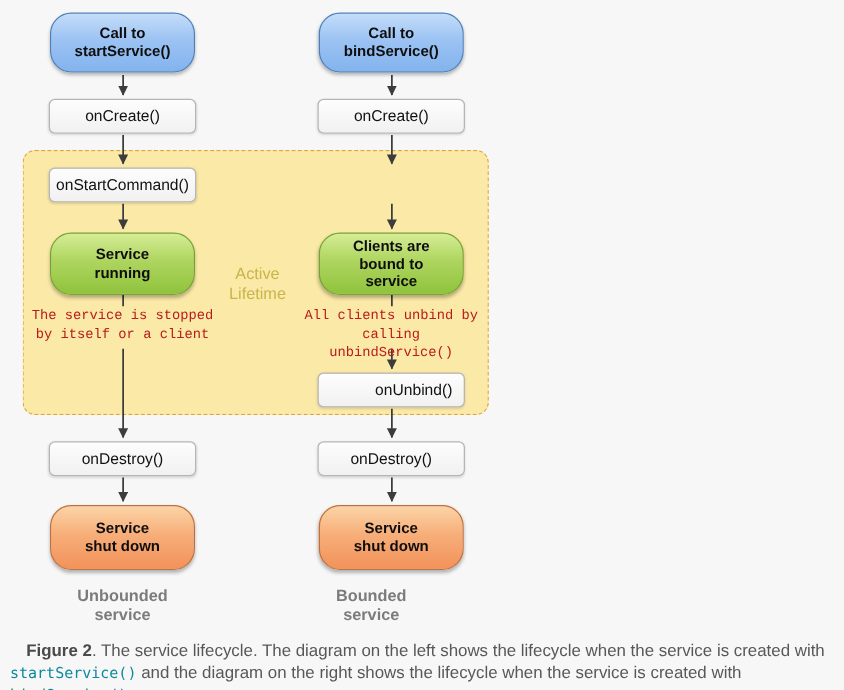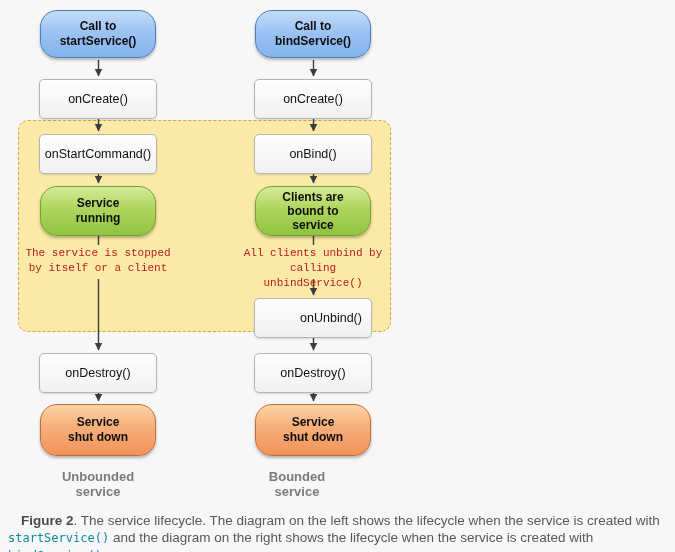--- a/index.html
+++ b/index.html
@@ -39,21 +39,21 @@
     border:1px solid #74a433;
   }
   .pill.orange{
     background:linear-gradient(180deg,#fbd4a7 0%,#f7ae79 45%,#f2925a 100%);
     border:1px solid #c2703a;
   }
   .pill.tight{line-height:14px;align-items:center;}
 
   
   .cbox{
-    position:absolute;width:118px;height:40px;box-sizing:border-box;
+    position:absolute;width:118px;height:28px;box-sizing:border-box;
     background:linear-gradient(180deg,#fdfdfd 0%,#f1f1f1 100%);
     border:1px solid #b5b5b5;border-radius:5px;
     display:flex;align-items:center;justify-content:center;
     font-size:12.5px;color:#111;
     box-shadow:0 1px 2px rgba(0,0,0,0.13);
   }
 
   .note{
     position:absolute;width:180px;text-align:center;
     font-size:11px;line-height:15px;color:#b91c1c;font-family:Liberation Mono, monospace;
@@ -76,20 +76,24 @@
     font-size:12px;color:#0b8a9e;text-decoration:none;cursor:pointer;
   }
 </style>
 </head>
 <body>
 
 <div class="diagram">
 
   <div class="region"></div>
 
+  <div class="active-label">
+    <div>Active</div>
+    <div>Lifetime</div>
+  </div>
 
   <svg class="arrows" width="675" height="505" viewBox="0 0 675 505">
     <defs>
       <marker id="ah" markerWidth="9" markerHeight="9" refX="7.5" refY="4" orient="auto" markerUnits="userSpaceOnUse">
         <path d="M0,0 L8,4 L0,8 z" fill="#3c3c3c"></path>
       </marker>
     </defs>
     <g stroke="#3c3c3c" stroke-width="1.4">
 
       <line x1="98.5" y1="60" x2="98.5" y2="76" marker-end="url(#ah)"></line>
@@ -140,21 +144,20 @@
     <div>service</div>
   </div>
 
   <div class="pill blue" style="left:255px;top:10px;height:48px;">
     <div>Call to</div>
     <div>bindService()</div>
   </div>
 
   <div class="cbox" style="left:254px;top:79px;">onCreate()</div>
 
-  <div class="cbox" style="left:254px;top:134px;">onBind()</div>
 
   <div class="pill green tight" style="left:255px;top:186px;height:50px;">
     <div>Clients are</div>
     <div>bound to</div>
     <div>service</div>
   </div>
 
   <div class="note" style="left:223px;top:246px;">
     <div>All clients unbind by calling</div>
     <div>unbindService()</div>

